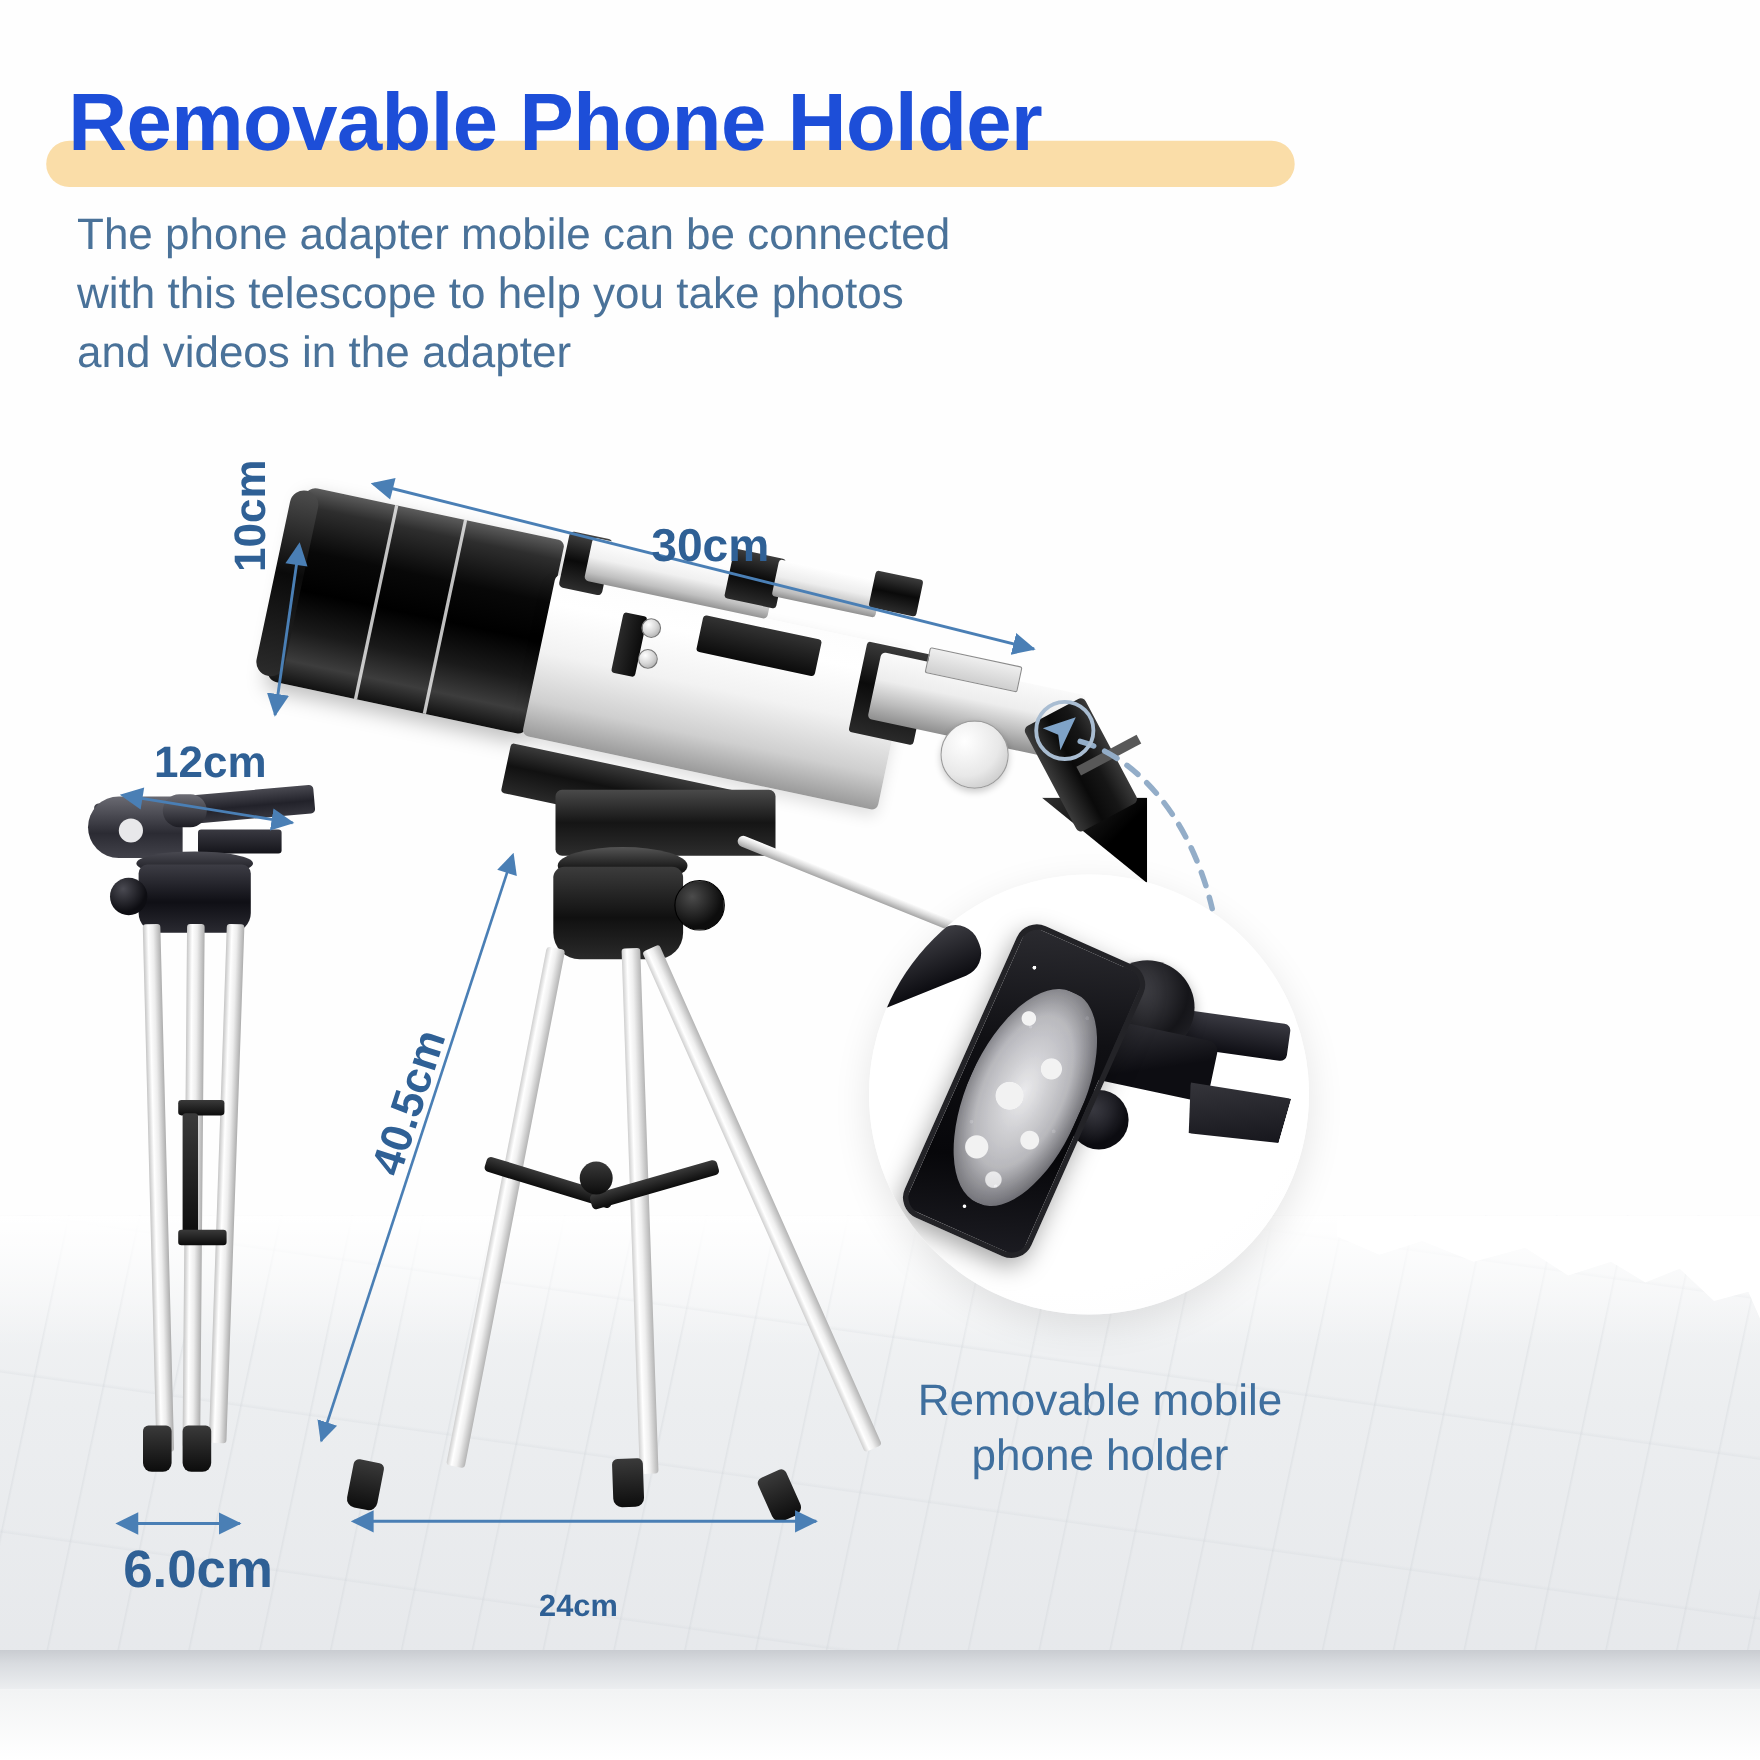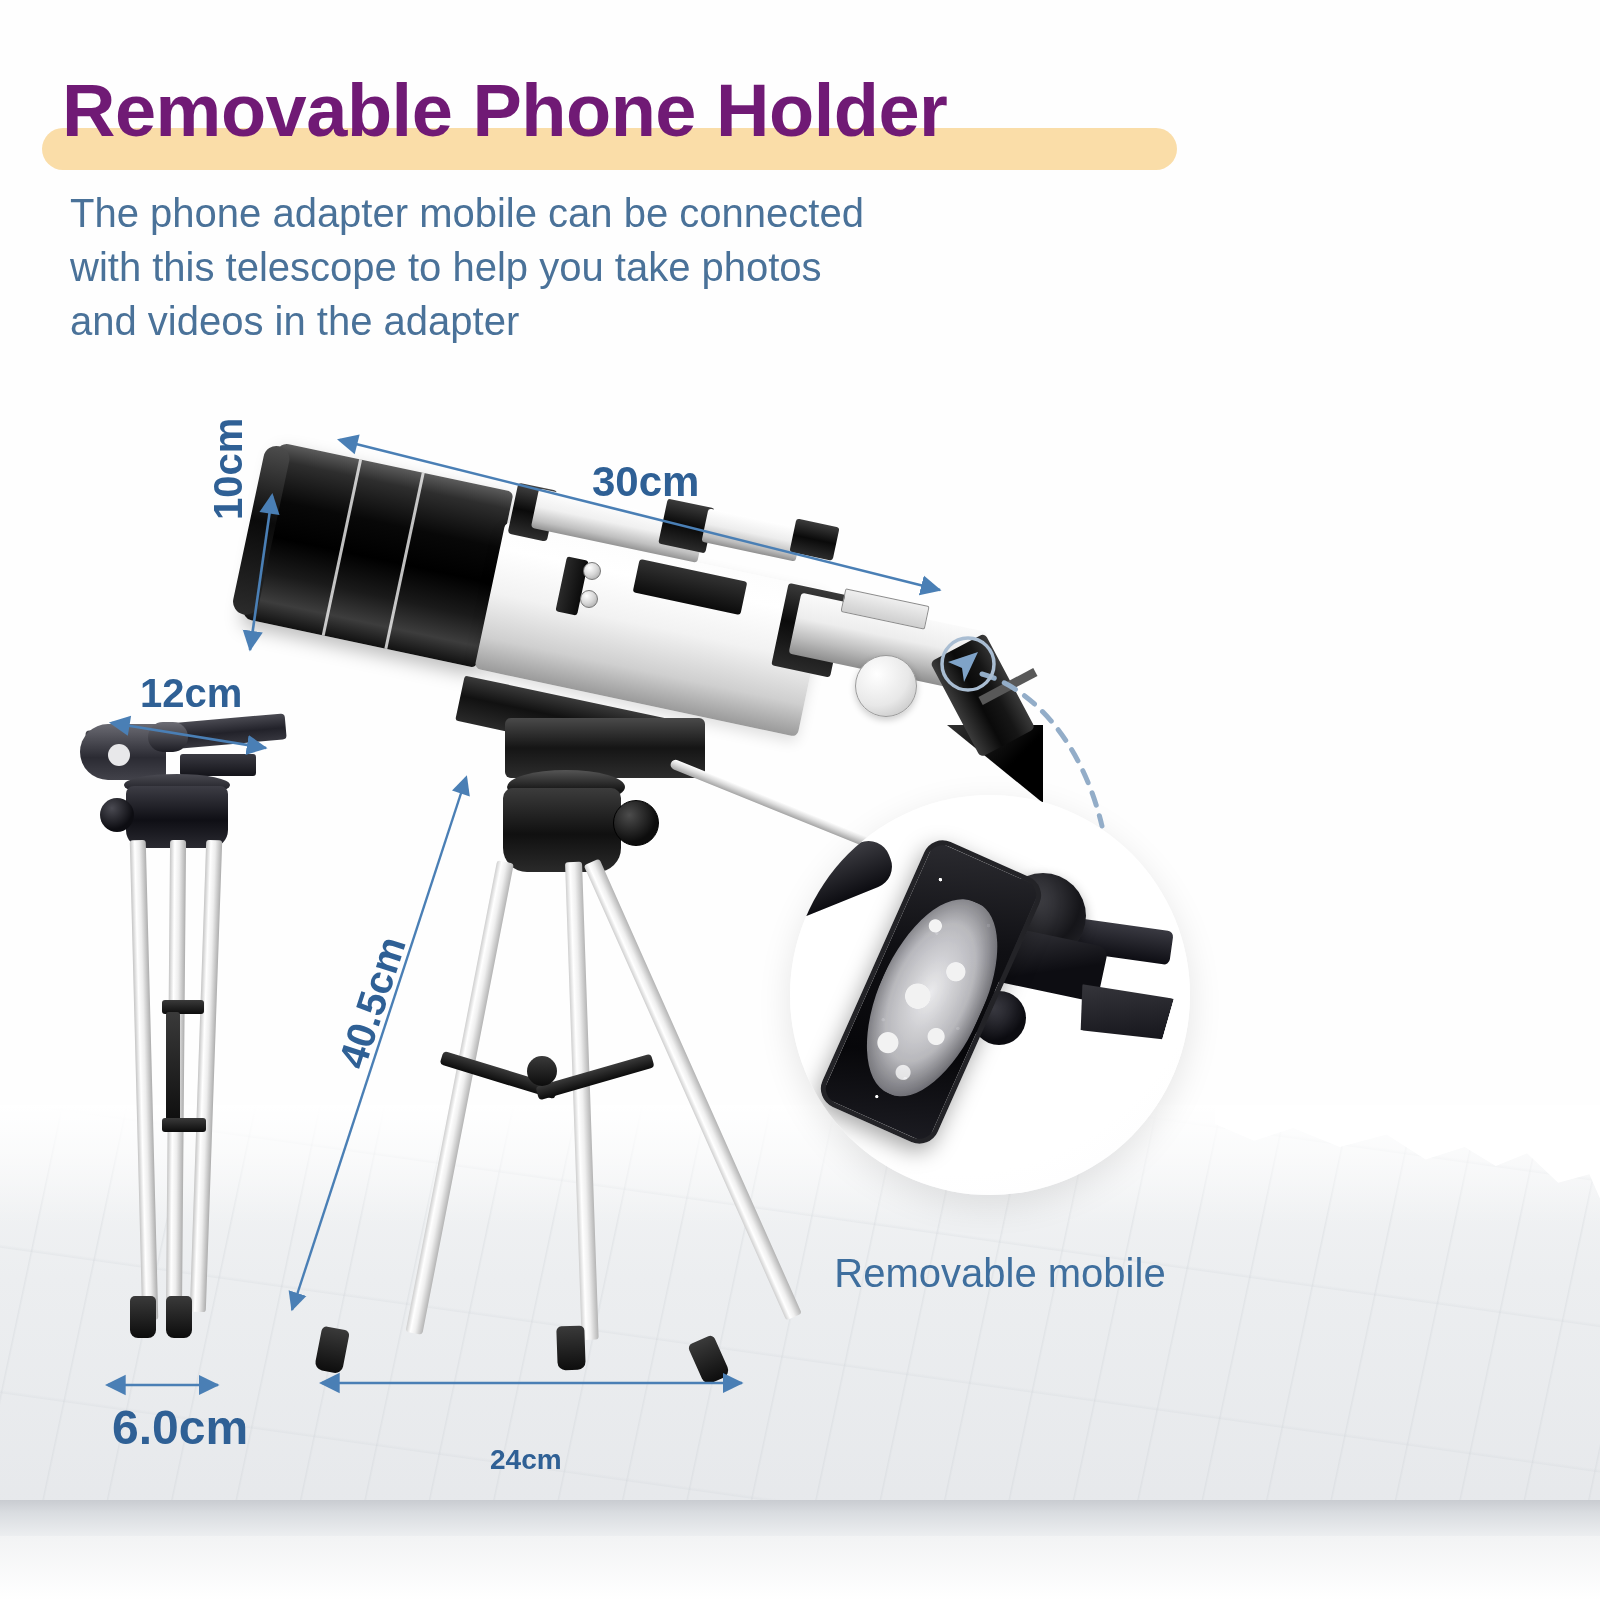--- a/index.html
+++ b/index.html
@@ -14,21 +14,21 @@
   
   .header { position:absolute; left:0; top:0; width:1600px; height:360px; }
   .title-wrap { position:absolute; left:62px; top:72px; }
   .title-band {
     position:absolute; left:-20px; top:56px; width:1135px; height:42px;
     background:#fadda8; border-radius:21px; z-index:0;
   }
   .title-text {
     position:relative; z-index:1;
     font-size:74px; font-weight:bold; line-height:1.05;
-    color:#701a75; letter-spacing:-0.5px; white-space:nowrap;
+    color:#1d4ed8; letter-spacing:-0.5px; white-space:nowrap;
   }
   .subtitle {
     position:absolute; left:70px; top:186px; width:980px;
     font-size:40px; line-height:1.35; color:#4a7299; font-weight:400;
   }
   .subtitle .line { display:block; white-space:nowrap; }
 
   
   .floor {
     position:absolute; left:0; top:1105px; width:1600px; height:430px;
@@ -479,20 +479,21 @@
     <div class="clamp-screw"></div>
     <div class="clamp-foot"></div>
     <div class="phone">
       <div class="stars"></div>
       <div class="moon"></div>
     </div>
   </div>
 
   <div class="inset-caption">
     <span class="line">Removable mobile</span>
+    <span class="line">phone holder</span>
   </div>
 
   <svg class="curve-svg" viewBox="0 0 260 230">
     <path d="M 52 44 C 96 56, 150 104, 172 196" fill="none" stroke="#93adc8" stroke-width="5" stroke-dasharray="13 11" stroke-linecap="round"></path>
     <circle cx="38" cy="34" r="26" fill="none" stroke="#a9bdd2" stroke-width="3.5"></circle>
     <path d="M 48 22 L 18 32 L 32 38 L 34 52 Z" fill="#7fa3c8"></path>
   </svg>
 
   <svg class="dim-svg" viewBox="0 0 1600 1600">
     <defs>
@@ -510,21 +511,21 @@
 
     <line x1="112" y1="723" x2="266" y2="748" stroke="#4a7fb5" stroke-width="2.6" marker-start="url(#ahs)" marker-end="url(#ah)"></line>
 
     <line x1="466" y1="778" x2="292" y2="1310" stroke="#4a7fb5" stroke-width="2.4" marker-start="url(#ahs)" marker-end="url(#ah)"></line>
 
     <line x1="108" y1="1385" x2="218" y2="1385" stroke="#4a7fb5" stroke-width="2.6" marker-start="url(#ahs)" marker-end="url(#ah)"></line>
 
     <line x1="322" y1="1383" x2="742" y2="1383" stroke="#4a7fb5" stroke-width="2.6" marker-start="url(#ahs)" marker-end="url(#ah)"></line>
   </svg>
 
-  <div class="dim-label" style="left:592px; top:458px; font-size:42px;">30cm</div>
+  <div class="dim-label" style="left:592px; top:472px; font-size:42px;">30cm</div>
 
   <div class="dim-label" style="left:206px; top:520px; font-size:40px; transform:rotate(-90deg); transform-origin:left top;">10cm</div>
 
   <div class="dim-label" style="left:140px; top:671px; font-size:40px;">12cm</div>
 
   <div class="dim-label" style="left:330px; top:1060px; font-size:40px; transform:rotate(-72deg); transform-origin:left top;">40.5cm</div>
 
   <div class="dim-label" style="left:112px; top:1400px; font-size:48px;">6.0cm</div>
 
   <div class="dim-label" style="left:490px; top:1444px; font-size:28px;">24cm</div>

